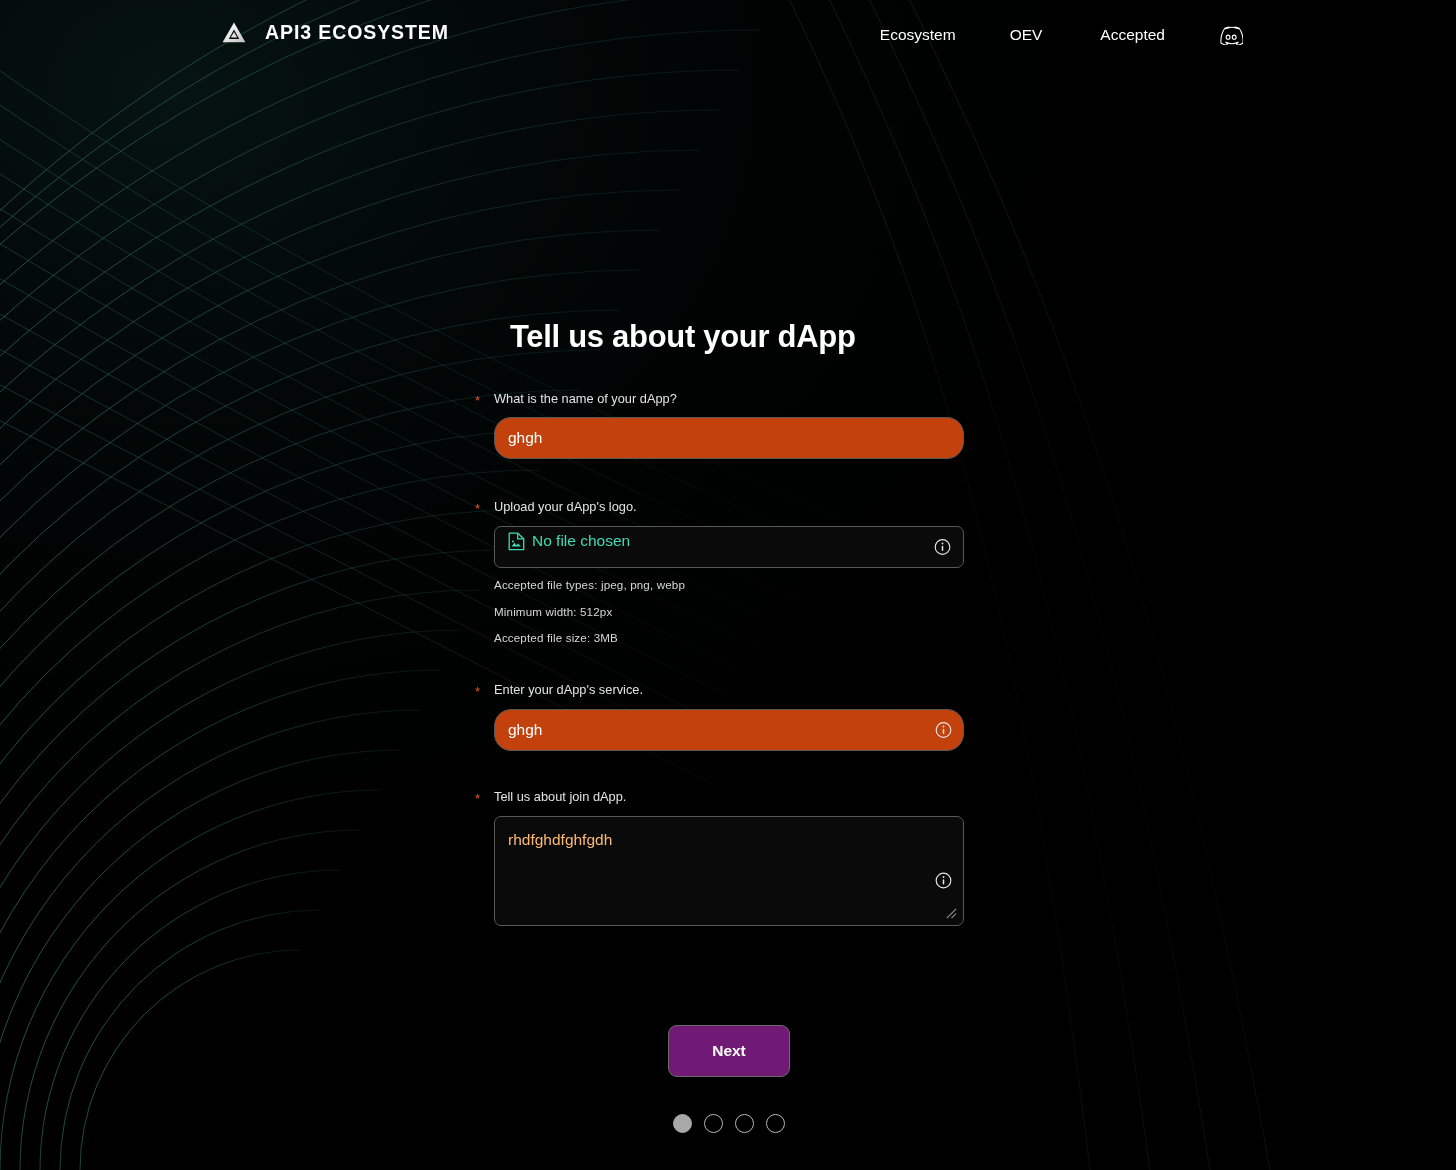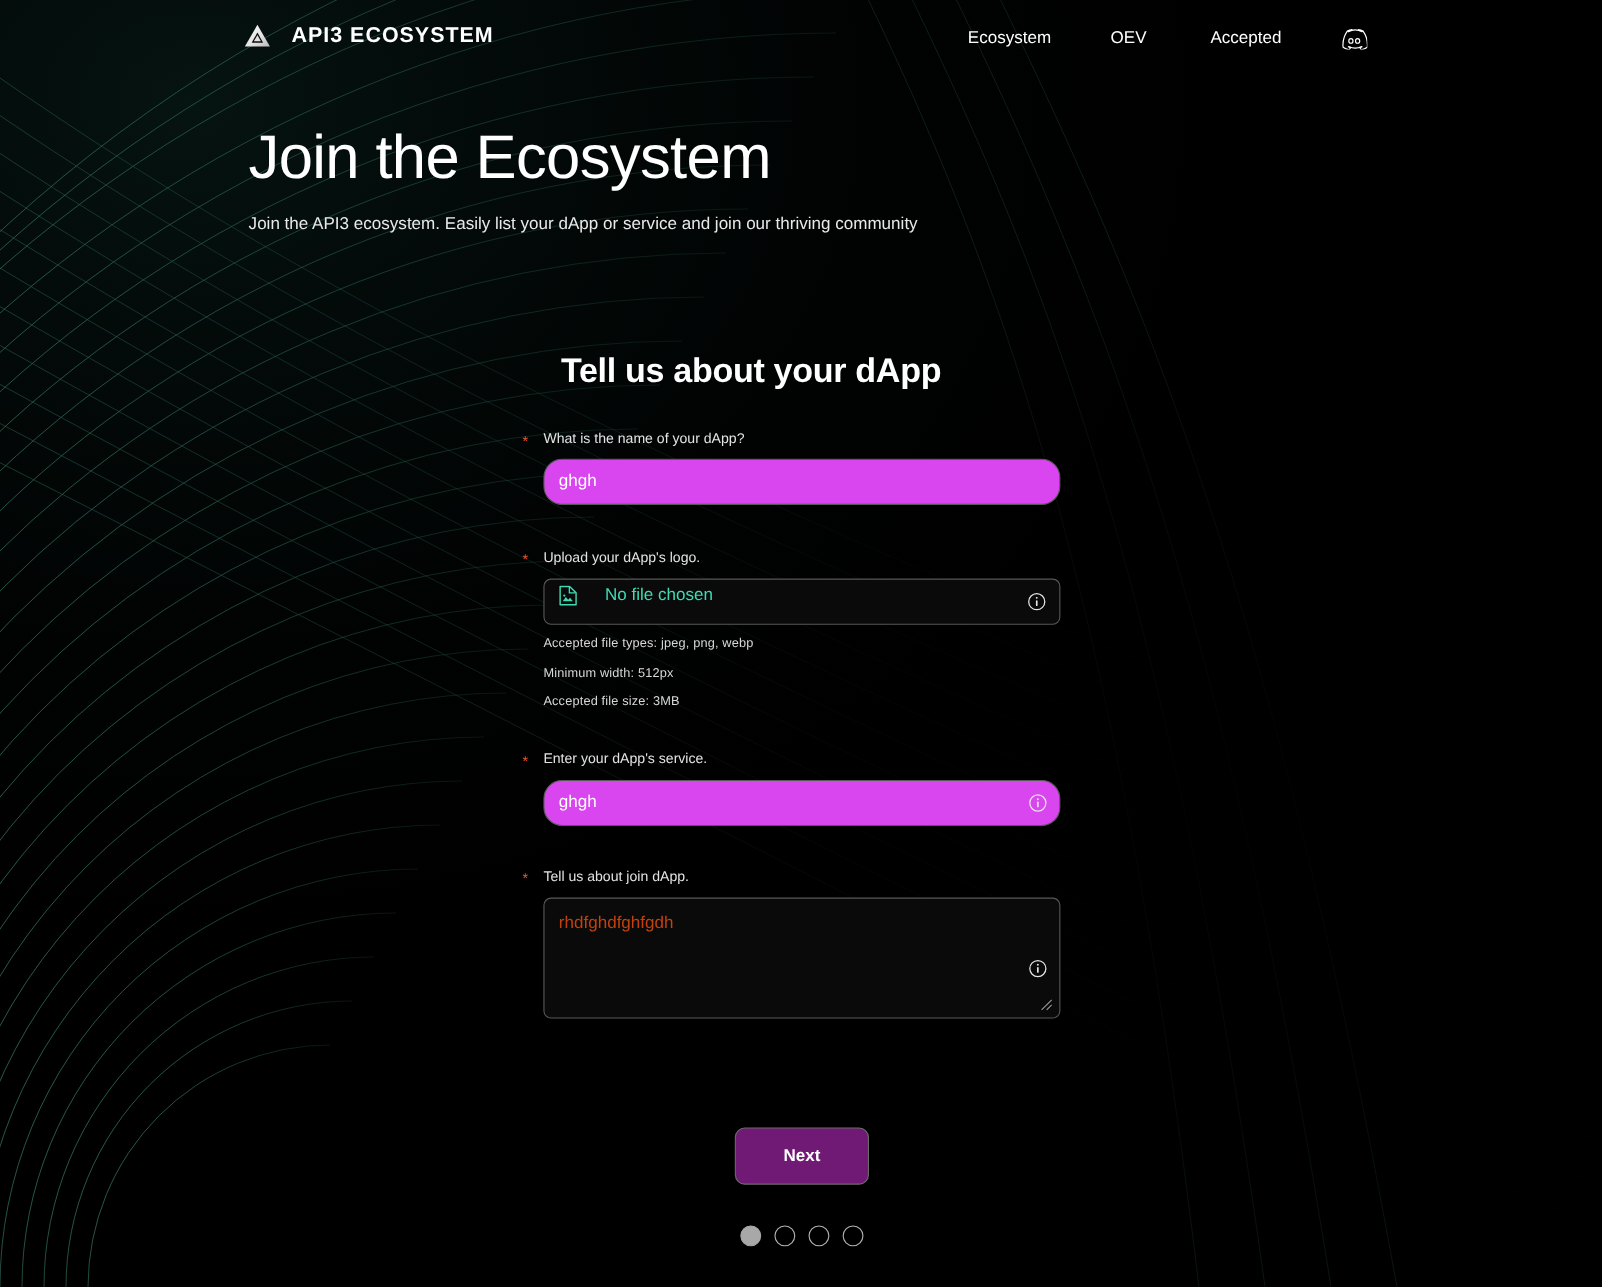--- a/index.html
+++ b/index.html
@@ -166,39 +166,39 @@
     left: -19px;
     top: 1px;
     color: #e8572a;
     font-size: 13px;
     line-height: 1;
   }
 
   .input {
     width: 470px;
     height: 42px;
-    background: #d946ef;
+    background: #c2410c;
     border: 1px solid #585858;
     border-radius: 17px;
     color: #ffffff;
     font-family: "Liberation Sans", sans-serif;
     font-size: 15.5px;
     padding: 0 40px 0 13px;
     outline: none;
     display: block;
   }
   .input::placeholder { color: #8a8a8a; }
 
   .textarea {
     width: 470px;
     height: 110px;
     background: #0a0a0a;
     border: 1px solid #585858;
     border-radius: 7px;
-    color: #c2410c;
+    color: #fdba74;
     font-family: "Liberation Sans", sans-serif;
     font-size: 15.5px;
     padding: 12px 40px 12px 13px;
     outline: none;
     resize: none;
     display: block;
     line-height: 1.4;
   }
 
   .info-icon {
@@ -213,21 +213,21 @@
   
   .file-box {
     position: relative;
     width: 470px;
     height: 42px;
     background: #0a0a0a;
     border: 1px solid #585858;
     border-radius: 7px;
     display: flex;
     align-items: center;
-    gap: 25px;
+    gap: 7px;
     padding: 0 40px 12px 13px;
     cursor: pointer;
   }
   .file-label {
     font-size: 15.5px;
     color: #3ddcb4;
     line-height: 1;
     white-space: nowrap;
   }
   .file-hints { margin-top: 11px; }
@@ -406,24 +406,20 @@
       <a class="nav-discord" href="#">
         <svg width="24" height="19" viewBox="0 0 24 19" aria-hidden="true">
           <path d="M20.2 2.3A18 18 0 0 0 15.9 1l-.3.5a15 15 0 0 1 3.6 1.3 13.7 13.7 0 0 0-12.4 0A15 15 0 0 1 10.4 1.5L10.1 1A18 18 0 0 0 5.8 2.3C2.4 7.3 1.5 12.2 2 17a18.4 18.4 0 0 0 5.5 2.4l1.1-1.9a11 11 0 0 1-1.8-.9l.4-.3a12.9 12.9 0 0 0 11.6 0l.4.3a11 11 0 0 1-1.8.9l1.1 1.9A18.3 18.3 0 0 0 24 17c.6-5.6-.9-10.4-3.8-14.7Z" fill="none" stroke="#ffffff" stroke-width="1.1" stroke-linejoin="round"></path>
           <ellipse cx="9.1" cy="11.2" rx="1.9" ry="2.1" fill="none" stroke="#ffffff" stroke-width="1.1"></ellipse>
           <ellipse cx="15.2" cy="11.2" rx="1.9" ry="2.1" fill="none" stroke="#ffffff" stroke-width="1.1"></ellipse>
         </svg>
       </a>
     </nav>
   </header>
 
-  <section class="hero">
-    <h1 class="hero-title">Join the Ecosystem</h1>
-    <p class="hero-sub">Join the API3 ecosystem. Easily list your dApp or service and join our thriving community</p>
-  </section>
 
   <section class="form-wrap">
 
     <h2 class="form-title">Tell us about your dApp</h2>
 
     <div class="field field-name">
       <label class="field-label">
         <span class="req">*</span>
         <span>What is the name of your dApp?</span>
       </label>

